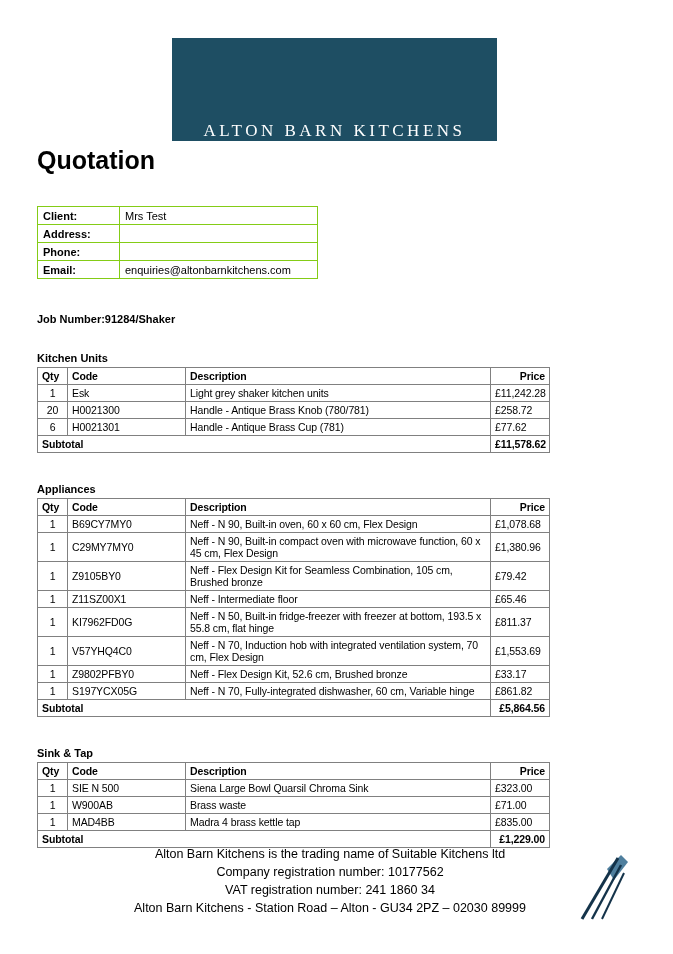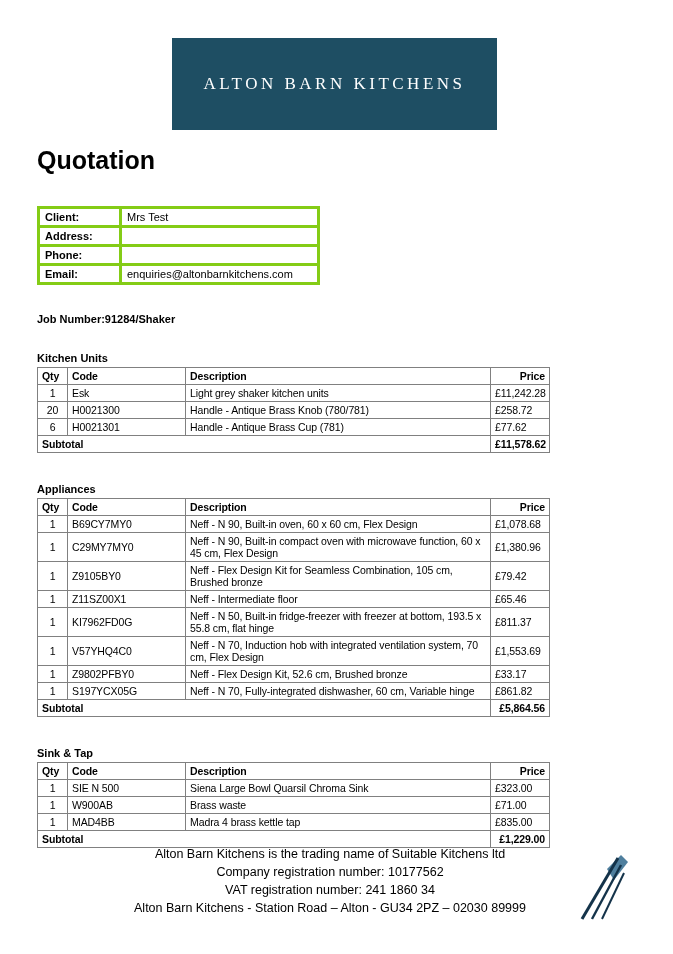--- a/index.html
+++ b/index.html
@@ -9,23 +9,23 @@
     font-family:"Liberation Sans", sans-serif;
     color:#000;
     position:relative;
     overflow:hidden;
   }
   .page { position:relative; width:673px; height:954px; background:#fff; }
 
   
   .brand-banner {
     position:absolute; left:172px; top:38px;
-    width:325px; height:92px;
+    width:325px; height:103px;
     background:#1e4e63;
-    display:flex; align-items:center; justify-content:center;
+    display:flex; align-items:flex-end; justify-content:center;
   }
   .brand-text {
     color:#fff;
     font-family:"Liberation Serif", serif;
     font-size:17px;
     letter-spacing:3.5px;
     white-space:nowrap;
   }
 
   
@@ -33,21 +33,21 @@
     position:absolute; left:37px; top:146px;
     font-size:25px; font-weight:bold;
   }
 
   
   .client-table {
     position:absolute; left:37px; top:206px;
     border-collapse:collapse;
   }
   .client-table td {
-    border:3px solid #84cc16;
+    border:1px solid #84cc16;
     font-size:11px;
     padding:2px 5px;
     height:18px;
     vertical-align:middle;
   }
   .client-table td.label { font-weight:bold; width:82px; }
   .client-table td.value { width:198px; }
 
   .job-number {
     position:absolute; left:37px; top:313px;

